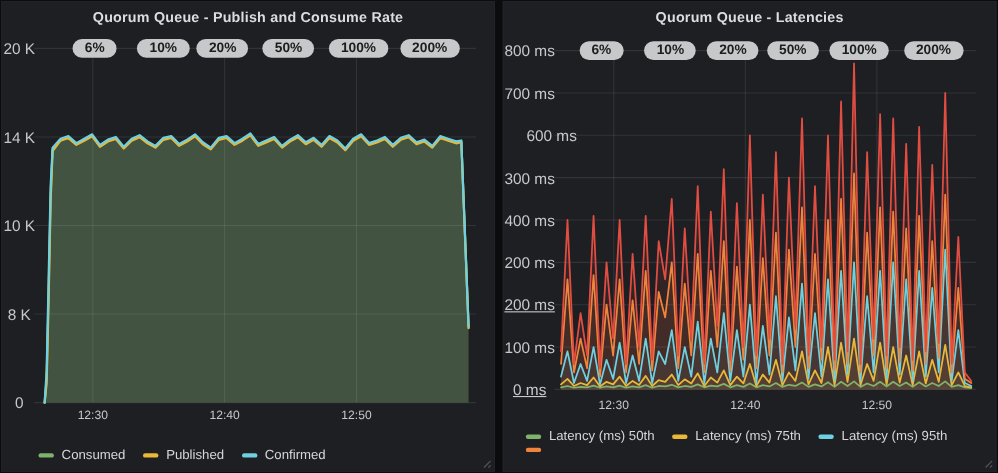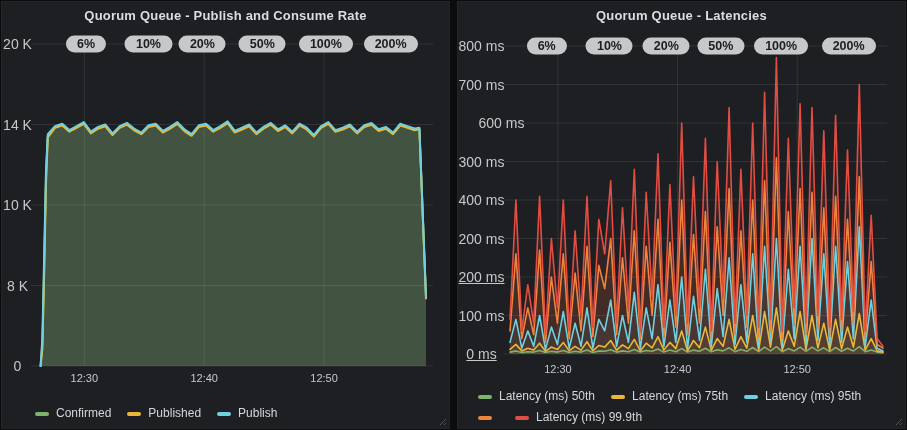--- a/index.html
+++ b/index.html
@@ -43,29 +43,29 @@
       <div class="pill" style="left: 84.1498px; top: 42px;">6%</div>
       <div class="pill" style="left: 146.486px; top: 42px;">10%</div>
       <div class="pill" style="left: 200.431px; top: 42px;">20%</div>
       <div class="pill" style="left: 260.37px; top: 42px;">50%</div>
       <div class="pill" style="left: 323.905px; top: 42px;">100%</div>
       <div class="pill" style="left: 388.639px; top: 42px;">200%</div>
     </div>
   <div class="legend" style="left:33px;top:401px;">
       <div class="legend-item">
         <span class="legend-swatch" style="background: rgb(126, 178, 109);"></span>
-        <span class="legend-label">Confirmed</span>
+        <span class="legend-label">Consumed</span>
       </div>
       <div class="legend-item">
         <span class="legend-swatch" style="background: rgb(234, 184, 57);"></span>
         <span class="legend-label">Published</span>
       </div>
       <div class="legend-item">
         <span class="legend-swatch" style="background: rgb(110, 208, 224);"></span>
-        <span class="legend-label">Publish</span>
+        <span class="legend-label">Confirmed</span>
       </div>
     </div>
   <svg class="grip" viewBox="0 0 10 10">
       <path d="M9 3 L3 9 M9 7 L7 9" stroke="#53565a" stroke-width="1" fill="none"></path>
     </svg>
 <div class="ytick" style="left: 0px; width: 31px; top: 364px;">0</div>
     <div class="ytick" style="left: 0px; width: 31px; top: 283.5px;">8 K</div>
     <div class="ytick" style="left: 0px; width: 31px; top: 203px;">10 K</div>
     <div class="ytick" style="left: 0px; width: 31px; top: 122.5px;">14 K</div>
     <div class="ytick" style="left: 0px; width: 31px; top: 42px;">20 K</div>
@@ -117,24 +117,20 @@
         <span class="legend-swatch" style="background: rgb(234, 184, 57);"></span>
         <span class="legend-label">Latency (ms) 75th</span>
       </div>
       <div class="legend-item">
         <span class="legend-swatch" style="background: rgb(110, 208, 224);"></span>
         <span class="legend-label">Latency (ms) 95th</span>
       </div>
       <div class="legend-item">
         <span class="legend-swatch" style="background: rgb(239, 132, 60);"></span>
       </div>
-      <div class="legend-item">
-        <span class="legend-swatch" style="background: rgb(226, 77, 66);"></span>
-        <span class="legend-label">Latency (ms) 99.9th</span>
-      </div>
     </div>
   <svg class="grip" viewBox="0 0 10 10">
       <path d="M9 3 L3 9 M9 7 L7 9" stroke="#53565a" stroke-width="1" fill="none"></path>
     </svg>
 <div class="ytick" style="left: 0px; width: 47px; top: 352px; text-decoration: underline;">0 ms</div>
     <div class="ytick" style="left: 0px; width: 47px; top: 313.5px;">100 ms</div>
     <div class="ytick" style="left: 0px; width: 47px; top: 275px; text-decoration: underline;">200 ms</div>
     <div class="ytick" style="left: 0px; width: 47px; top: 236.5px;">200 ms</div>
     <div class="ytick" style="left: 0px; width: 47px; top: 198px;">400 ms</div>
     <div class="ytick" style="left: 0px; width: 47px; top: 159.5px;">300 ms</div>

